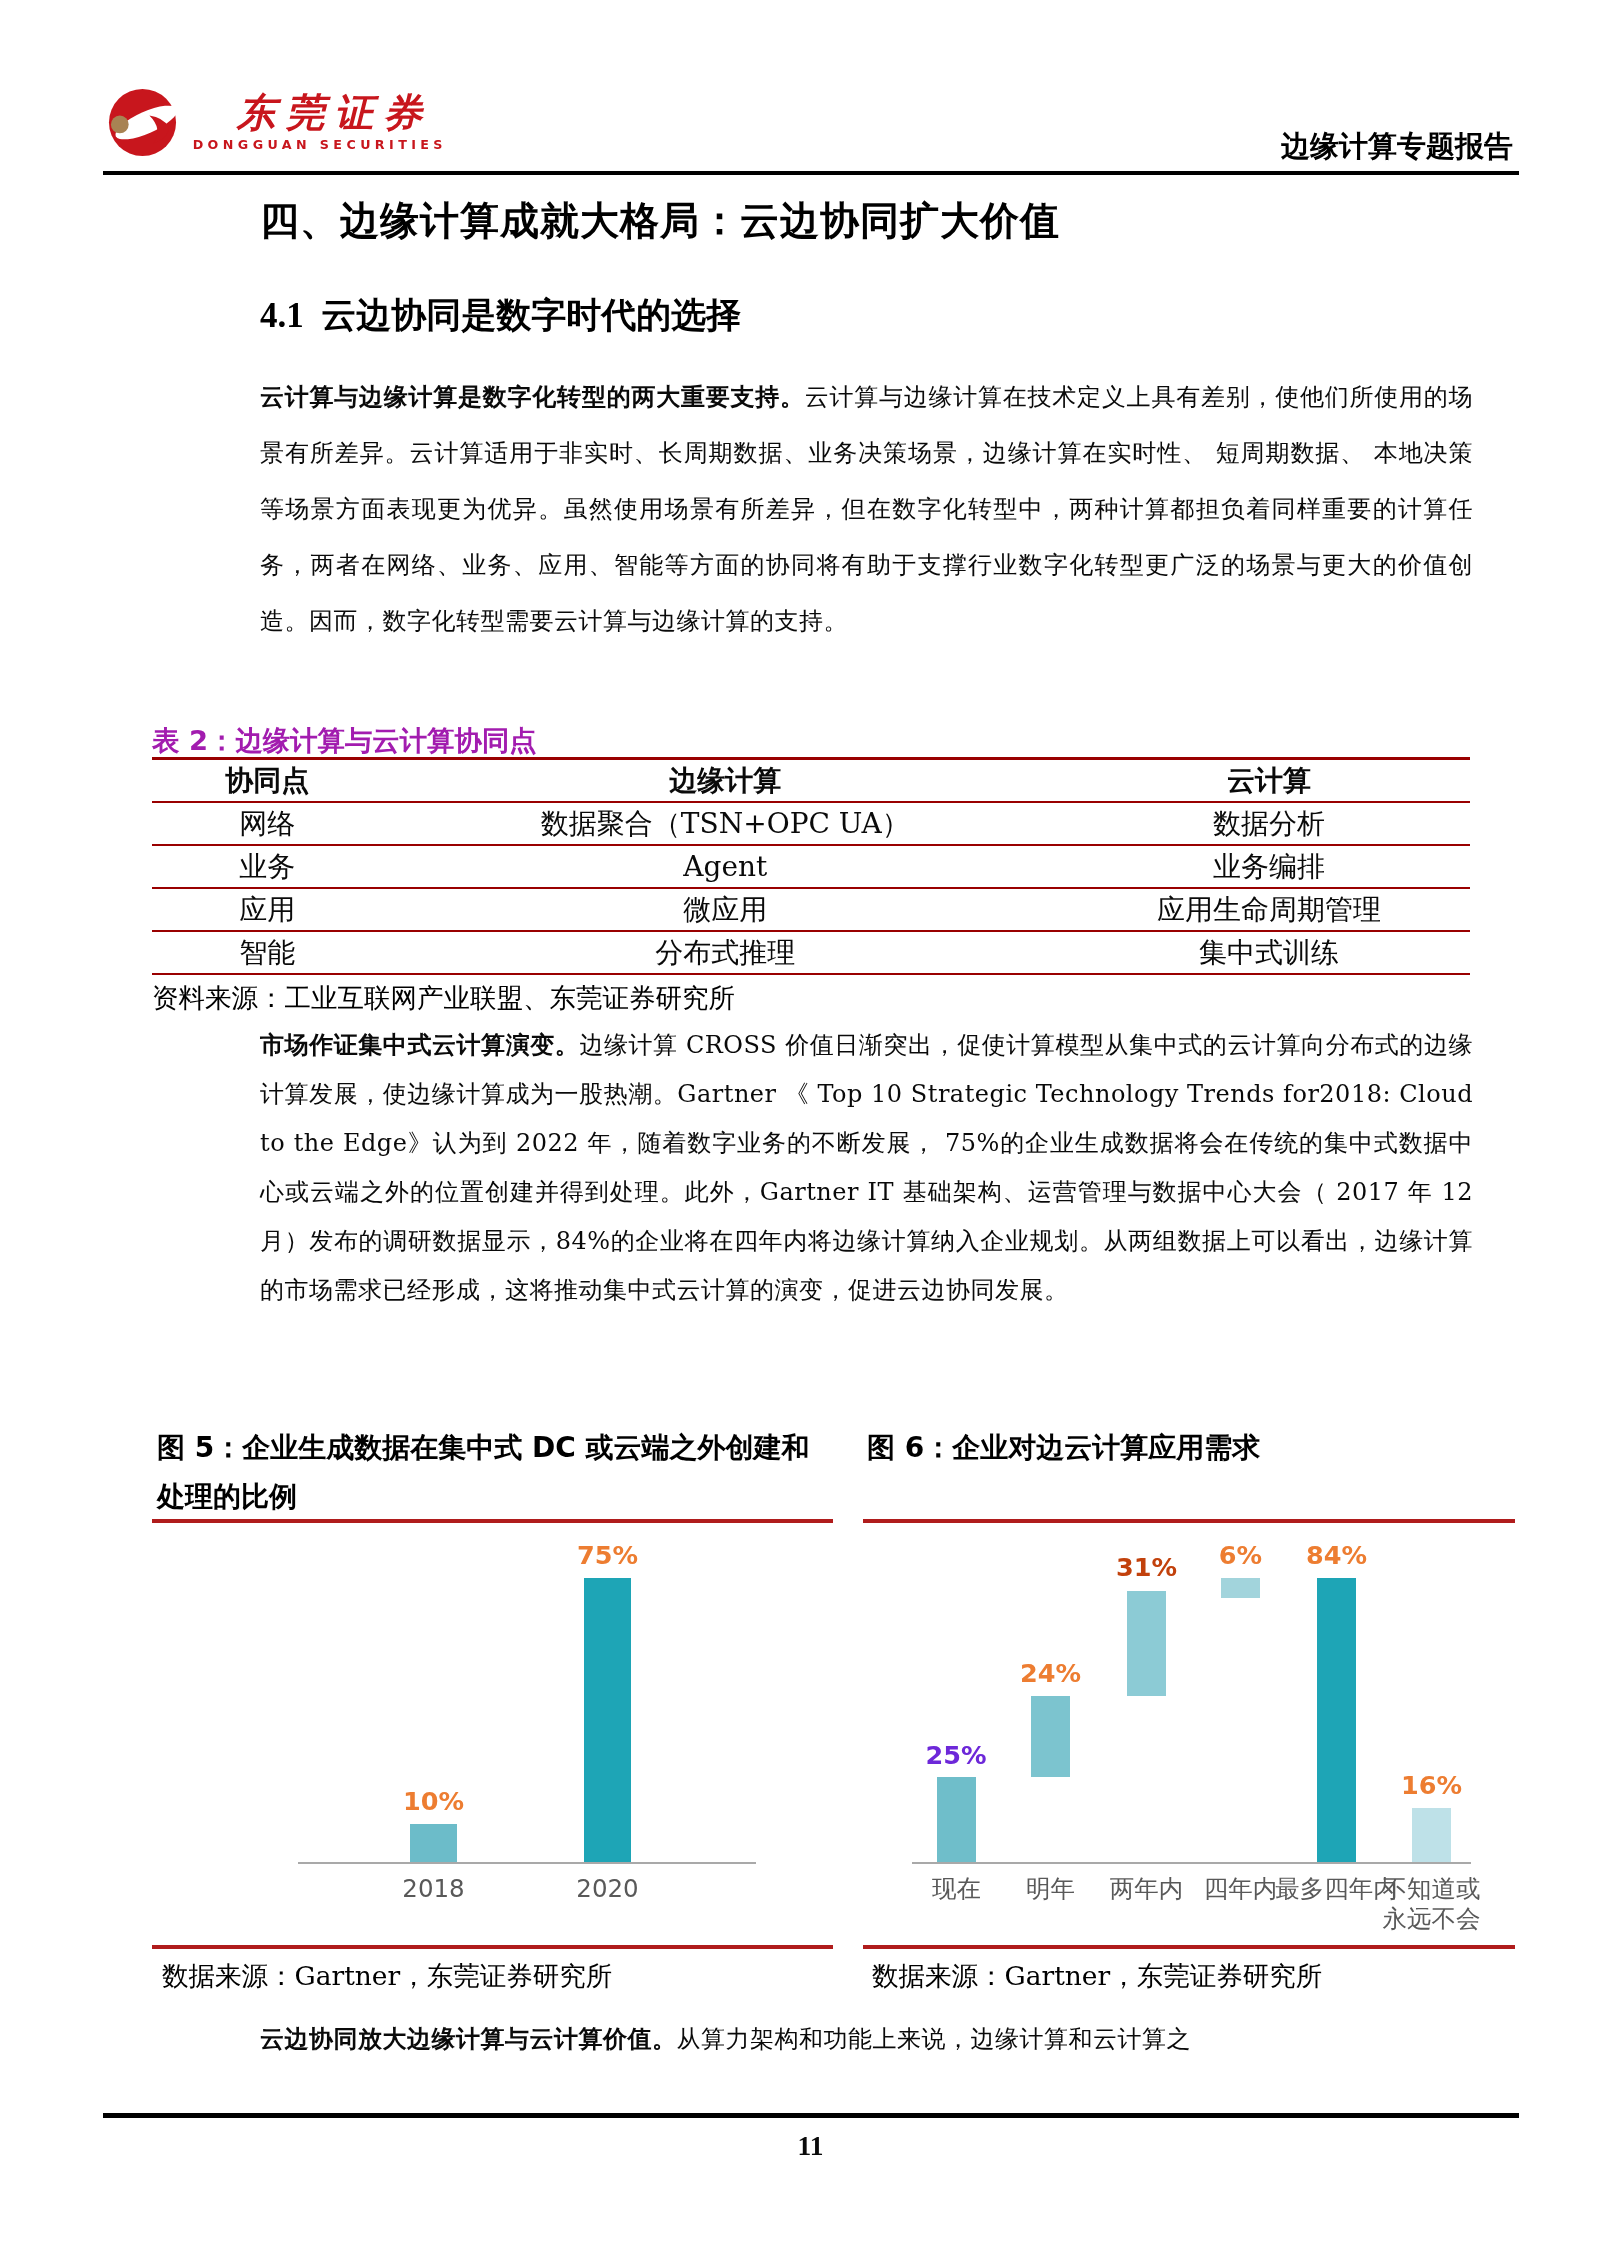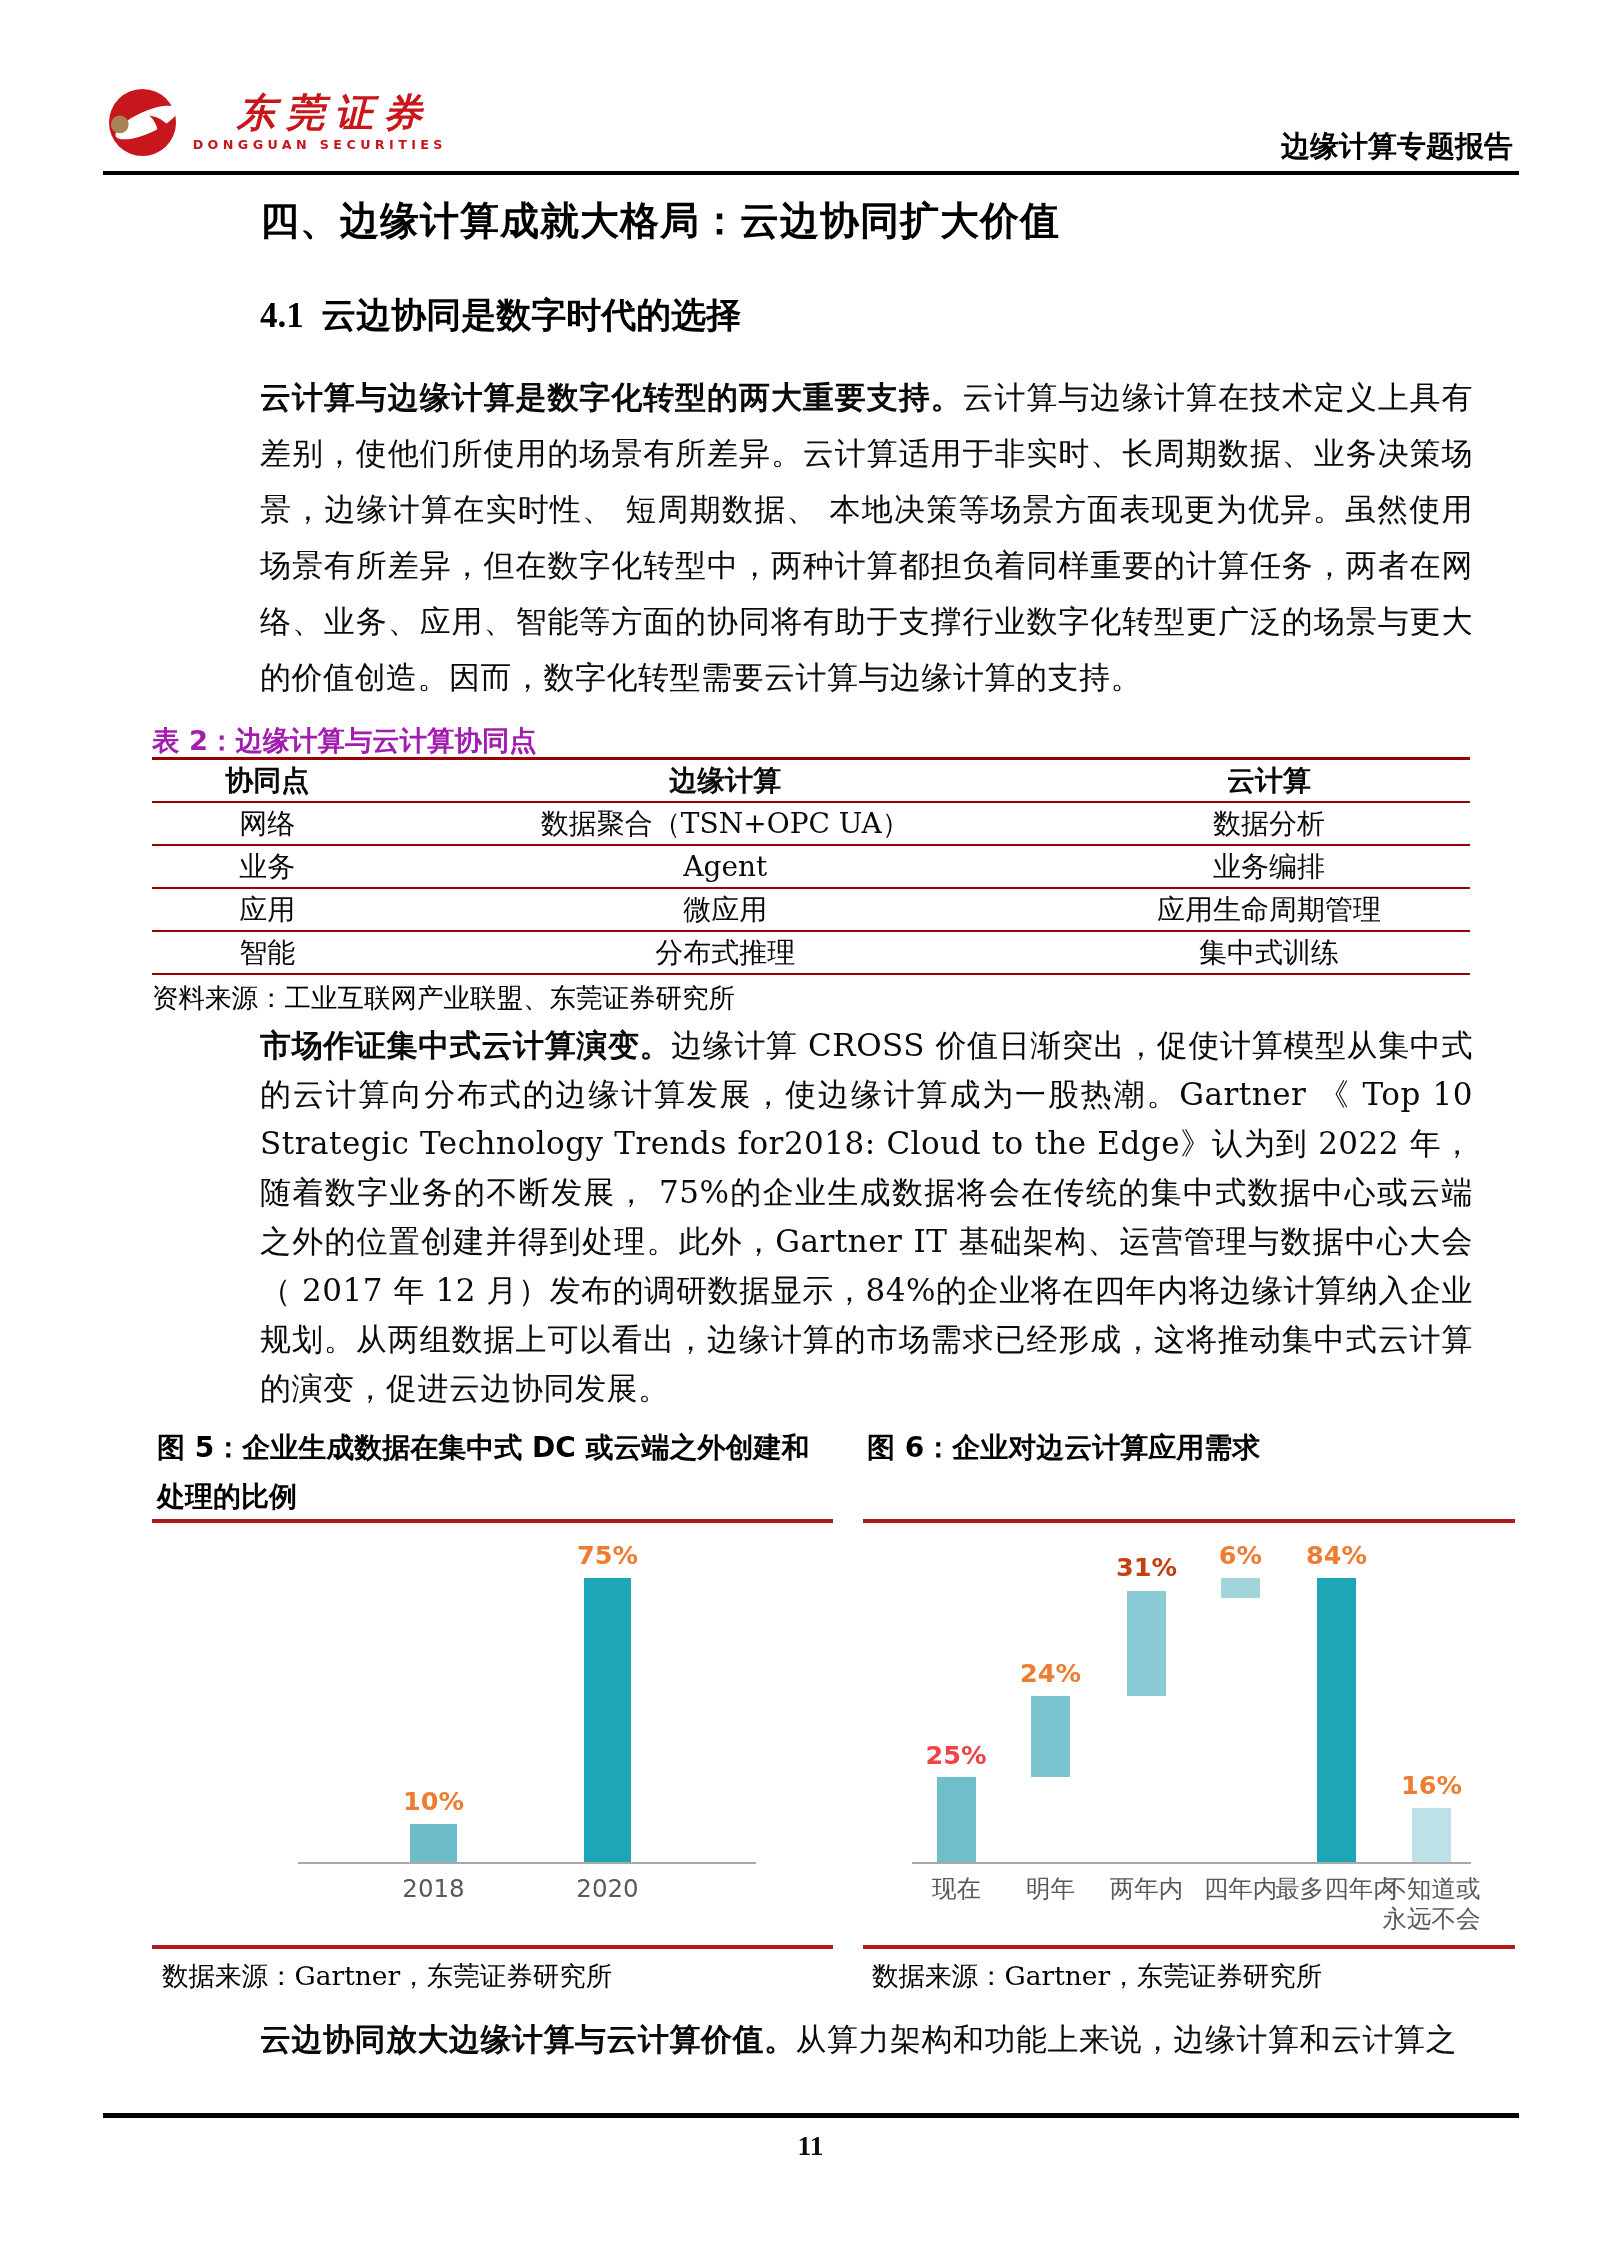--- a/index.html
+++ b/index.html
@@ -16,21 +16,21 @@
   .brand-text{display:flex;flex-direction:column;line-height:1;}
   .brand-cn{font-size:39px;font-weight:bold;color:#c8161d;letter-spacing:9.8px;font-family:"DejaVu Serif","Liberation Serif",serif;font-style:italic;margin-left:44px;}
   .brand-en{font-size:12.7px;font-weight:bold;color:#c8161d;letter-spacing:4.4px;margin-top:6.9px;}
   .report-title{position:absolute;right:108px;top:127px;font-size:29px;font-weight:600;color:#000;}
   .header-rule{position:absolute;left:103px;top:171px;width:1416px;height:3.9px;background:#000;}
   
   .h1{position:absolute;left:260px;top:194px;font-size:39px;font-weight:800;color:#000;letter-spacing:1px;}
   .h2{position:absolute;left:260px;top:292px;font-size:35px;font-weight:800;color:#000;}
   .h2 .h2-num{font-family:"Liberation Serif","DejaVu Serif",serif;margin-right:17.6px;}
   
-  .para{position:absolute;left:260px;width:1213px;font-size:31px;line-height:56px;text-align:justify;color:#0a0a0a;font-family:"DejaVu Serif","Liberation Serif",serif;letter-spacing:0.5px;}
+  .para{position:absolute;left:260px;width:1213px;font-size:24px;line-height:56px;text-align:justify;color:#0a0a0a;font-family:"DejaVu Serif","Liberation Serif",serif;letter-spacing:0.5px;}
   .para b{font-family:"DejaVu Sans","Liberation Sans",sans-serif;font-weight:700;}
   #para1{top:369px;}
   #para2{top:1021px;line-height:49px;}
   #closing{top:2011px;}
   
   .tbl-caption{position:absolute;left:152px;top:723px;font-size:27.4px;font-weight:700;color:#a21caf;}
   table.coop{position:absolute;left:152px;top:757px;width:1318px;border-collapse:collapse;border-top:3.9px solid #990000;font-family:"DejaVu Serif","Liberation Serif",serif;}
   table.coop th{font-weight:700;font-family:"DejaVu Sans","Liberation Sans",sans-serif;}
   table.coop th,table.coop td{height:41px;text-align:center;font-size:28px;border-bottom:2.9px solid #990000;padding:0;}
   .col1{width:17.5%;}.col2{width:52%;}.col3{width:30.5%;}
@@ -133,21 +133,21 @@
   <div class="plot" id="chart5">
       <div class="chart-bar" style="left: 112px; width: 47px; bottom: 0px; height: 38px; background: rgb(108, 188, 201);"></div>
       <div class="val-label" style="left: 67px; bottom: 46px; color: rgb(237, 125, 49);">10%</div>
       <div class="cat-label" style="left: 57px;">2018</div>
       <div class="chart-bar" style="left: 286px; width: 47px; bottom: 0px; height: 284px; background: rgb(30, 165, 182);"></div>
       <div class="val-label" style="left: 241px; bottom: 292px; color: rgb(237, 125, 49);">75%</div>
       <div class="cat-label" style="left: 231px;">2020</div>
     </div>
   <div class="plot" id="chart6">
       <div class="chart-bar" style="left: 24.5px; width: 39px; bottom: 0px; height: 85px; background: rgb(111, 190, 202);"></div>
-      <div class="val-label" style="left: -24.5px; bottom: 92px; color: #ef4444;">25%</div>
+      <div class="val-label" style="left: -24.5px; bottom: 92px; color: #6d28d9;">25%</div>
       <div class="cat-label" style="left: -34px;">现在</div>
       <div class="chart-bar" style="left: 119px; width: 39px; bottom: 85px; height: 81px; background: rgb(124, 196, 207);"></div>
       <div class="val-label" style="left: 70px; bottom: 174px; color: rgb(237, 125, 49); margin-top: 33px;">24%</div>
       <div class="cat-label" style="left: 60px;">明年</div>
       <div class="chart-bar" style="left: 215px; width: 39px; bottom: 166px; height: 105px; background: rgb(140, 203, 213);"></div>
       <div class="val-label" style="left: 166px; bottom: 280px; color: #c2410c; margin-top: 19px;">31%</div>
       <div class="cat-label" style="left: 156px;">两年内</div>
       <div class="chart-bar" style="left: 309px; width: 39px; bottom: 264px; height: 20px; background: rgb(162, 212, 220);"></div>
       <div class="val-label" style="left: 260px; bottom: 292px; color: rgb(237, 125, 49);">6%</div>
       <div class="cat-label" style="left: 250px;">四年内</div>

